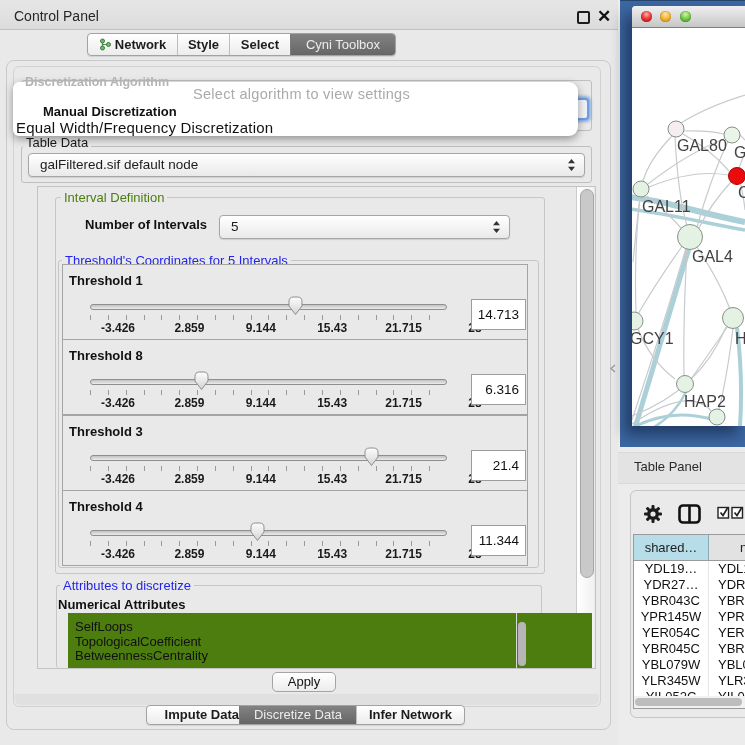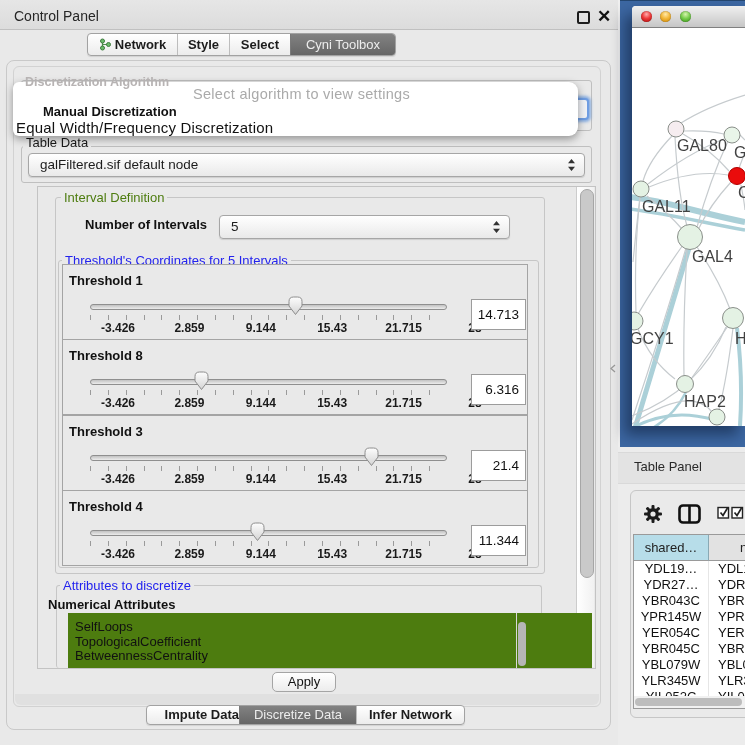--- a/index.html
+++ b/index.html
@@ -158,21 +158,21 @@
           <stop offset="1" stop-color="#d4d4d4"></stop>
         </linearGradient>
       </defs>
       <path d="M2 6.5 Q2 2 6.5 2 L10.5 2 Q15 2 15 6.5 L15 11 L8.5 19.5 L2 11 Z" fill="url(#tg490)" stroke="#8d8d8d" stroke-width="1"></path>
     </svg>
 <div class="vbox">11.344</div>
 </div>
 
 <div class="gb" style="left:56px;top:585px;width:484px;height:82px;border-bottom:none;border-color:#c6c6c6;"></div>
 <div class="gt" style="left:60px;top:578px;color:#2323ee;">Attributes to discretize</div>
-<div class="lbl b" style="left:48px;top:597px;">Numerical Attributes</div>
+<div class="lbl b" style="left:58px;top:597px;">Numerical Attributes</div>
 <div class="a" style="left:68px;top:613px;width:524px;height:55px;background:#4d7c0f;overflow:hidden;">
 <div style="position:absolute;left:7px;top:7px;font-size:13px;color:#111;line-height:14.6px;">SelfLoops<br>TopologicalCoefficient<br>BetweennessCentrality<br></div>
 <div style="position:absolute;left:448px;top:0;width:1px;height:55px;background:#d9d9d9;"></div>
 <div style="position:absolute;left:450px;top:9px;width:8px;height:44px;background:#b6b6b6;border-radius:4px;"></div>
 </div>
 
 <div class="a" style="left:272px;top:672px;width:62px;height:18px;border:1px solid #a5a5a5;border-radius:5px;background:linear-gradient(#ffffff,#ececec);font-size:13px;color:#111;text-align:center;line-height:18px;">Apply</div>
 
 <div class="seg" style="left:146px;top:705px;height:18px;">
 <div style="width:92px;line-height:18px;text-align:right;">Impute Data</div>

